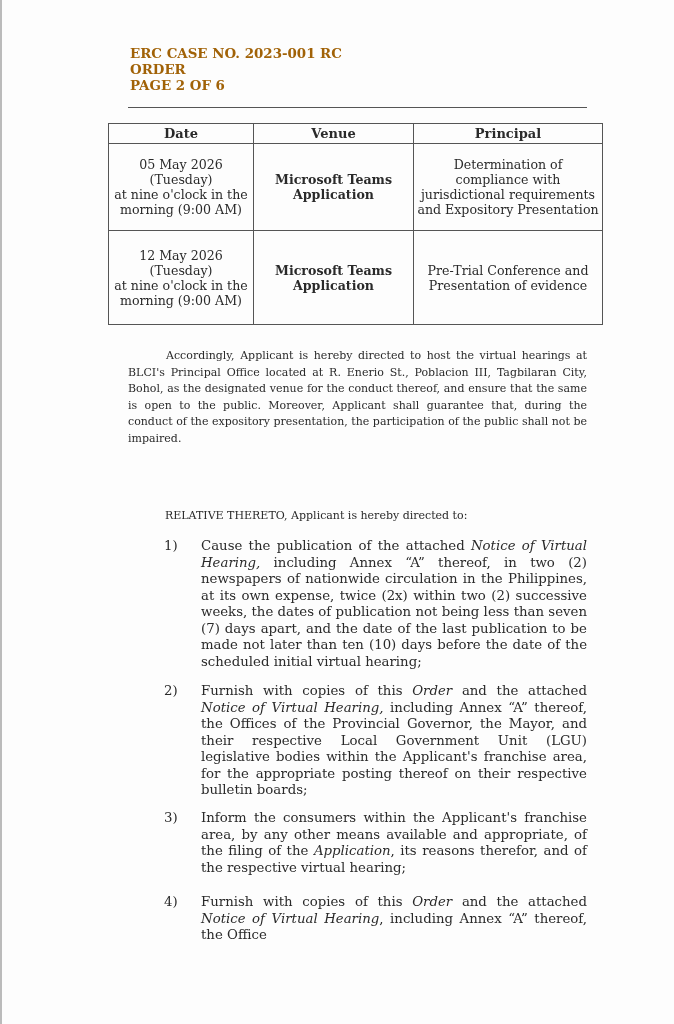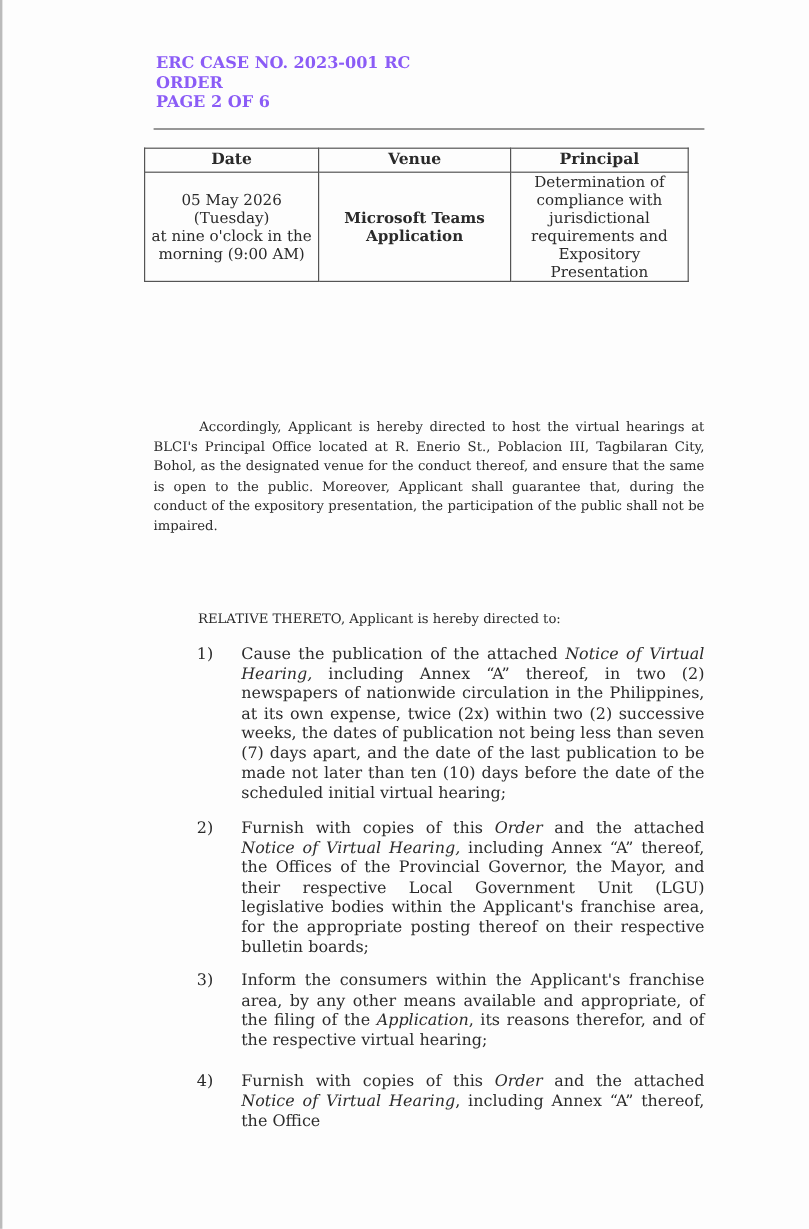--- a/index.html
+++ b/index.html
@@ -3,24 +3,24 @@
 <meta charset="utf-8">
 <style>
   html, body { margin: 0; padding: 0; }
   body {
     width: 674px; height: 1024px; background: #fdfdfd; overflow: hidden;
     font-family: "DejaVu Serif", "Liberation Serif", serif; color: #2a2a2a;
     position: relative;
   }
   .page { position: absolute; left: 0; top: 0; width: 674px; height: 1024px; }
   .header { position: absolute; left: 130px; top: 45px; width: 457px;
-    font-weight: bold; font-size: 13.4px; line-height: 16px; color: #8b5cf6; }
+    font-weight: bold; font-size: 13.4px; line-height: 16px; color: #a16207; }
   .header-rule { position: absolute; left: 128px; top: 107px; width: 459px; height: 1px; background: #555; }
-  table.sched { position: absolute; left: 108px; top: 123px; width: 454px; border-collapse: collapse;
-    font-size: 12.6px; line-height: 15px; margin-left: 12px; }
+  table.sched { position: absolute; left: 108px; top: 123px; width: 495px; border-collapse: collapse;
+    font-size: 12.6px; line-height: 15px; }
   table.sched th, table.sched td { border: 1px solid #555; text-align: center; vertical-align: middle; padding: 0 2px; }
   table.sched th { font-weight: bold; height: 19px; font-size: 13px; }
   table.sched td.date { width: 140px; }
   table.sched td.venue { width: 155px; font-weight: bold; }
   table.sched tr.r1 td { height: 86px; }
   table.sched tr.r2 td { height: 93px; }
   .b { font-weight: normal; }
   .para { position: absolute; left: 128px; width: 459px; font-size: 11px; line-height: 16.5px; text-align: justify; }
   .p1 { top: 348px; text-indent: 38px; }
   .p2 { top: 508px; left: 165px; width: 422px; }
@@ -57,20 +57,33 @@
         <div class="b">(Tuesday)</div>
         <div>at nine o'clock in the</div>
         <div>morning (9:00 AM)</div>
       </td>
       <td class="venue">
         <div>Microsoft Teams</div>
         <div>Application</div>
       </td>
       <td>Determination of compliance with jurisdictional requirements and Expository Presentation</td>
     </tr>
+    <tr class="r2">
+      <td class="date">
+        <div class="b">12 May 2026</div>
+        <div class="b">(Tuesday)</div>
+        <div>at nine o'clock in the</div>
+        <div>morning (9:00 AM)</div>
+      </td>
+      <td class="venue">
+        <div>Microsoft Teams</div>
+        <div>Application</div>
+      </td>
+      <td>Pre-Trial Conference and Presentation of evidence</td>
+    </tr>
   </tbody>
     </table>
 
   <p class="para p1" style="margin:0"><span>Accordingly, Applicant is hereby directed to host the virtual hearings at </span><span class="b">BLCI's Principal Office located at R. Enerio St., Poblacion III, Tagbilaran City, Bohol,</span><span> as the designated venue for the conduct thereof, and ensure that the same is open to the public. Moreover, Applicant shall guarantee that, during the conduct of the expository presentation, the participation of the public shall not be impaired.</span></p>
 
   <p class="para p2" style="margin:0"><span class="b">RELATIVE THERETO</span><span>, Applicant is hereby directed to:</span></p>
 
   <div class="item i1">
     <span class="num">1)</span>
     <div class="txt"><span>Cause the publication of the attached </span><i>Notice of Virtual Hearing,</i><span> including Annex “A” thereof, in two (2) newspapers of nationwide circulation in the Philippines, at its own expense, twice (2x) within two (2) successive weeks, the dates of publication not being less than seven (7) days apart, and the date of the last publication to be made not later than ten (10) days before the date of the scheduled initial virtual hearing;</span></div>

